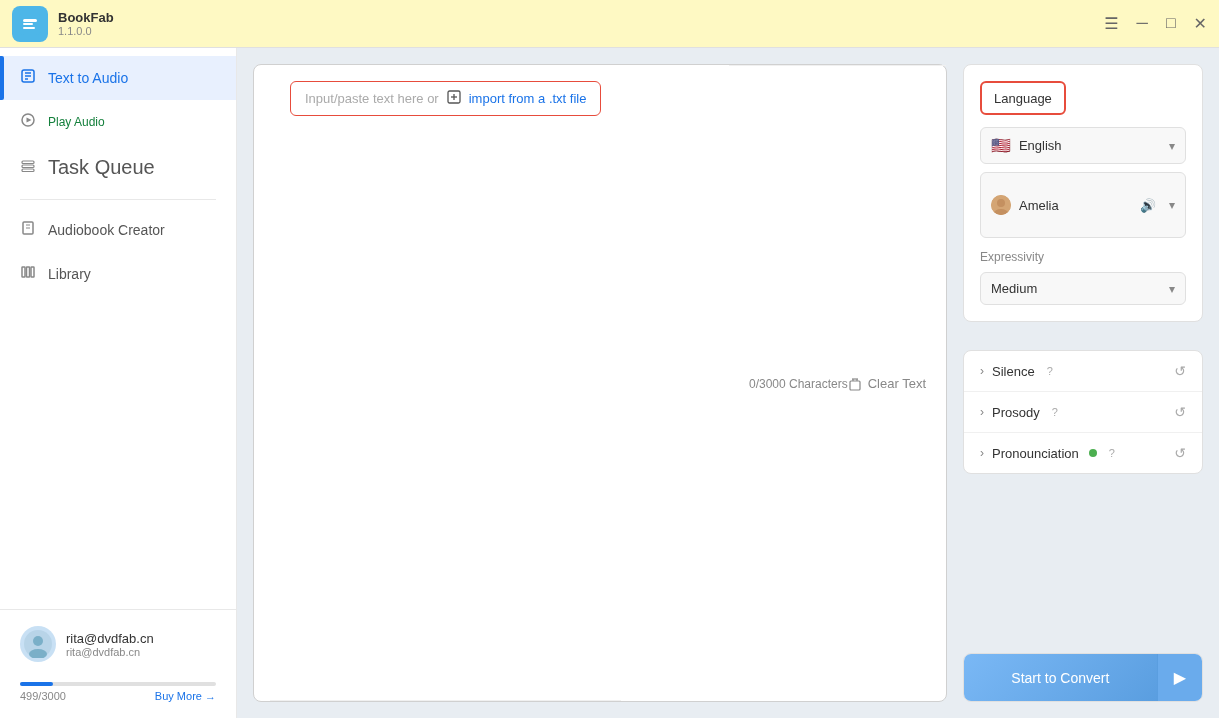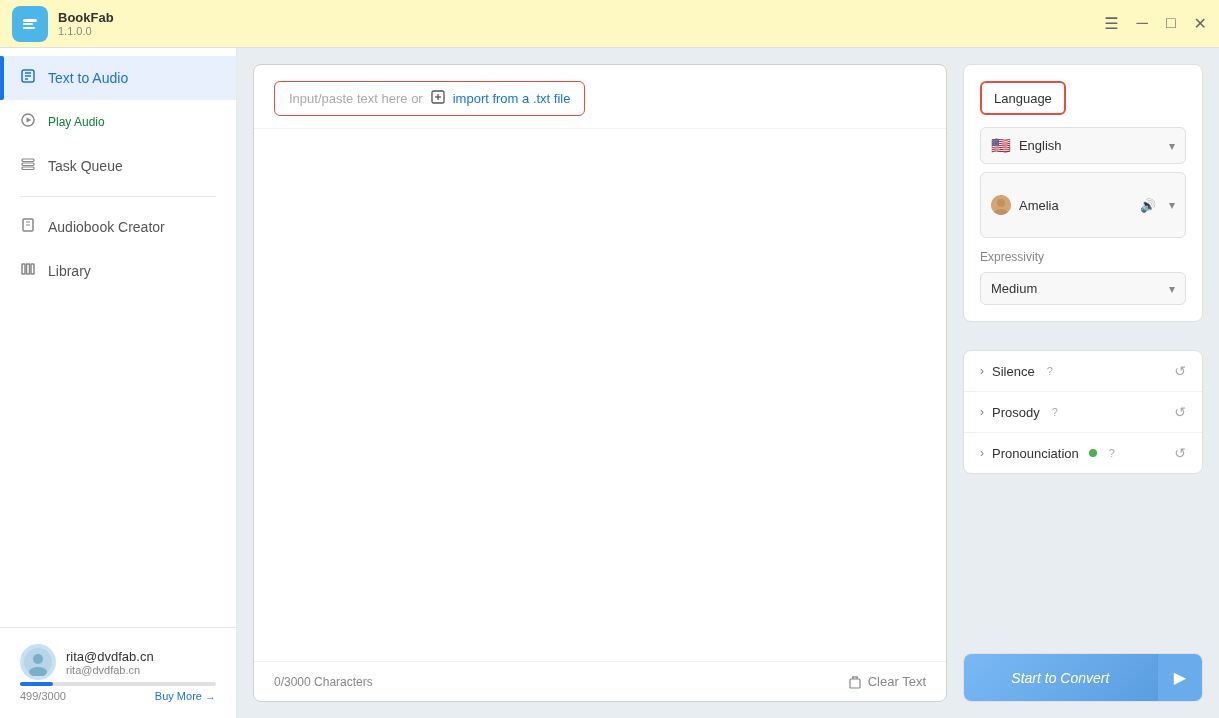--- a/index.html
+++ b/index.html
@@ -62,21 +62,21 @@
     .user-info { display: flex; align-items: center; gap: 10px; }
     .user-avatar {
       width: 36px; height: 36px; border-radius: 50%;
       background: #c8e0f4;
       display: flex; align-items: center; justify-content: center;
       font-size: 18px; overflow: hidden;
     }
     .user-details { flex: 1; }
     .user-name { font-size: 13px; font-weight: 500; color: #333; }
     .user-email { font-size: 11px; color: #888; }
-    .progress-bar-container { margin-top: 2px; }
+    .progress-bar-container { margin-top: 20px; }
     .progress-bar-track { height: 4px; background: #e0e0e0; border-radius: 2px; }
     .progress-bar-fill { height: 4px; background: #1a73e8; border-radius: 2px; width: 16.6%; }
     .progress-text { display: flex; justify-content: space-between; align-items: center; margin-top: 4px; }
     .progress-count { font-size: 11px; color: #888; }
     .buy-more { font-size: 11px; color: #1a73e8; cursor: pointer; }
 
     
     .content-area {
       flex: 1;
       background: #e8edf2;
@@ -85,22 +85,23 @@
       gap: 16px;
       overflow: hidden;
     }
 
     
     .editor-panel {
       flex: 1;
       background: #ffffff;
       border-radius: 8px;
       display: flex;
-      flex-direction: column;
+      flex-direction: row;
       border: 1px solid #d0d0d0;
+      padding-left: 16px;
     }
     .editor-toolbar {
       padding: 16px 20px 12px;
       border-bottom: 1px solid #f0f0f0;
     }
     .import-box {
       display: inline-flex; align-items: center; gap: 8px;
       border: 1px solid #e74c3c;
       border-radius: 6px;
       padding: 8px 14px;
@@ -217,21 +218,20 @@
       display: flex;
       overflow: hidden;
     }
     .convert-btn {
       flex: 1;
       background: linear-gradient(135deg, #7ab8f5, #5a9ee0);
       border: none;
       padding: 14px 16px;
       font-size: 14px; font-weight: 500; color: #ffffff;
       cursor: pointer;
-      font-style: italic;
     }
     .play-btn {
       background: #6aabec;
       border: none;
       border-left: 1px solid #5a9ee0;
       padding: 14px 16px;
       color: #ffffff;
       cursor: pointer;
       font-size: 16px;
     }
@@ -291,21 +291,21 @@
       </div>
 
       <div class="sidebar-item">
         <span class="item-icon">
           <svg width="16" height="16" viewBox="0 0 16 16" fill="none">
               <rect x="2" y="3" width="12" height="2.5" rx="1" stroke="#888" stroke-width="1.2"></rect>
               <rect x="2" y="7" width="12" height="2.5" rx="1" stroke="#888" stroke-width="1.2"></rect>
               <rect x="2" y="11" width="12" height="2.5" rx="1" stroke="#888" stroke-width="1.2"></rect>
             </svg>
         </span>
-        <span style="font-size:14px;color:#555;">Task Queue</span>
+        <span style="font-size:20px;color:#555;">Task Queue</span>
       </div>
 
       <div class="sidebar-divider"></div>
 
       <div class="sidebar-item">
         <span class="item-icon">
           <svg width="16" height="16" viewBox="0 0 16 16" fill="none">
               <rect x="3" y="2" width="10" height="12" rx="1" stroke="#888" stroke-width="1.5"></rect>
               <line x1="6" y1="5" x2="10" y2="5" stroke="#888" stroke-width="1"></line>
               <line x1="6" y1="8" x2="10" y2="8" stroke="#888" stroke-width="1"></line>

